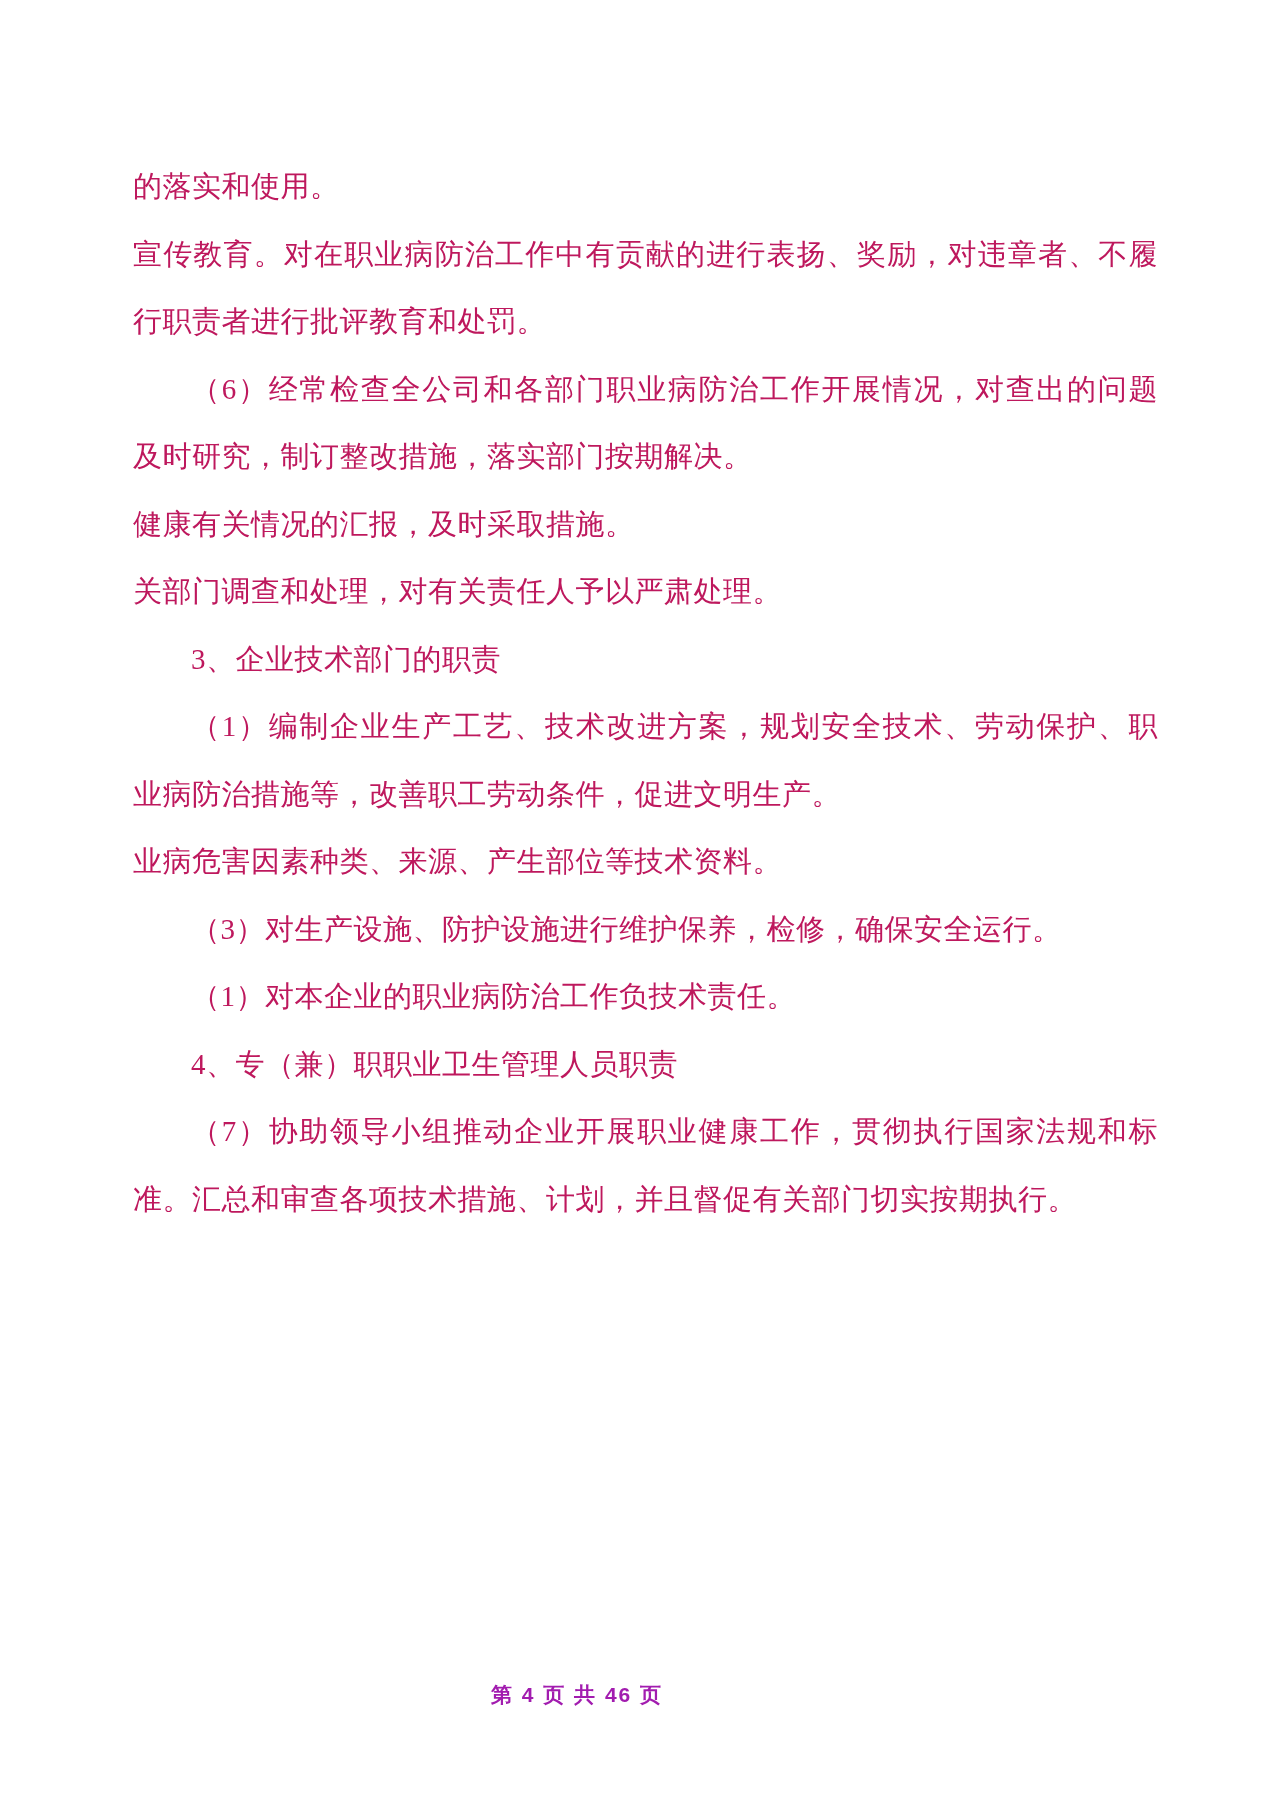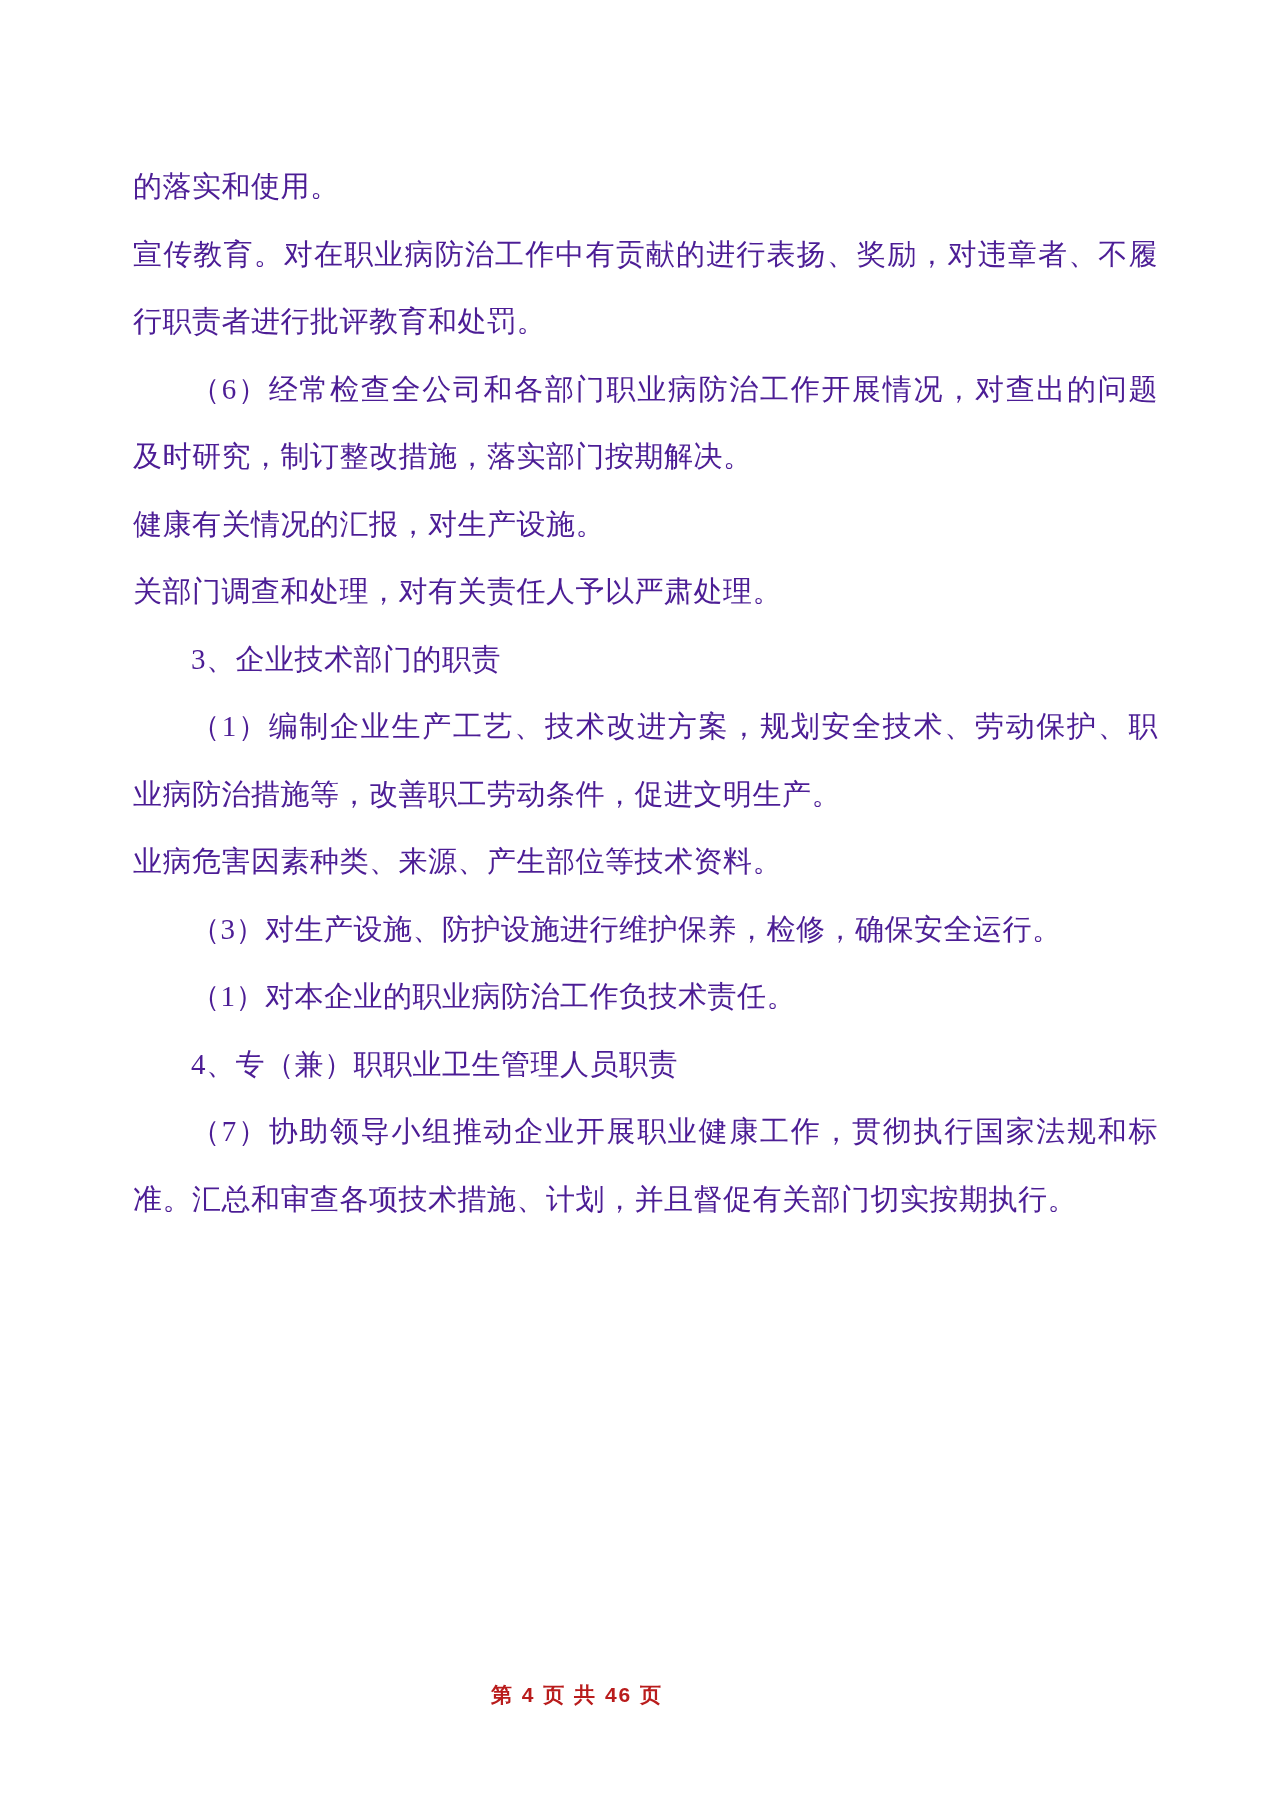--- a/index.html
+++ b/index.html
@@ -21,21 +21,21 @@
       height: 1810px;
       background: #ffffff;
       overflow: hidden;
     }
     .content {
       position: absolute;
       left: 133px;
       top: 153px;
       width: 1025px;
       font-size: 29px;
-      color: #4c1d95;
+      color: #be185d;
       letter-spacing: 0.5px;
       font-family: Liberation Serif, serif;
     }
     .line {
       height: 67.5px;
       line-height: 67.5px;
       text-align: left;
       white-space: nowrap;
       overflow: visible;
     }
@@ -51,36 +51,36 @@
       overflow: hidden;
     }
     .footer {
       position: absolute;
       left: 0;
       top: 1681px;
       width: 1154px;
       text-align: center;
       font-size: 21px;
       font-weight: bold;
-      color: #b91c1c;
+      color: #a21caf;
       font-family: "Liberation Sans", "DejaVu Sans", sans-serif;
       letter-spacing: 2px;
     }
   </style>
 </head>
 <body>
 
 <div class="page">
   <div class="content">
     <div class="line">的落实和使用。</div>
     <div class="line fill">宣传教育。对在职业病防治工作中有贡献的进行表扬、奖励，对违章者、不履</div>
     <div class="line">行职责者进行批评教育和处罚。</div>
     <div class="line ind fill">（6）经常检查全公司和各部门职业病防治工作开展情况，对查出的问题</div>
     <div class="line">及时研究，制订整改措施，落实部门按期解决。</div>
-    <div class="line">健康有关情况的汇报，对生产设施。</div>
+    <div class="line">健康有关情况的汇报，及时采取措施。</div>
     <div class="line">关部门调查和处理，对有关责任人予以严肃处理。</div>
     <div class="line ind">3、企业技术部门的职责</div>
     <div class="line ind fill">（1）编制企业生产工艺、技术改进方案，规划安全技术、劳动保护、职</div>
     <div class="line">业病防治措施等，改善职工劳动条件，促进文明生产。</div>
     <div class="line">业病危害因素种类、来源、产生部位等技术资料。</div>
     <div class="line ind">（3）对生产设施、防护设施进行维护保养，检修，确保安全运行。</div>
     <div class="line ind">（1）对本企业的职业病防治工作负技术责任。</div>
     <div class="line ind">4、专（兼）职职业卫生管理人员职责</div>
     <div class="line ind fill">（7）协助领导小组推动企业开展职业健康工作，贯彻执行国家法规和标</div>
     <div class="line">准。汇总和审查各项技术措施、计划，并且督促有关部门切实按期执行。</div>

